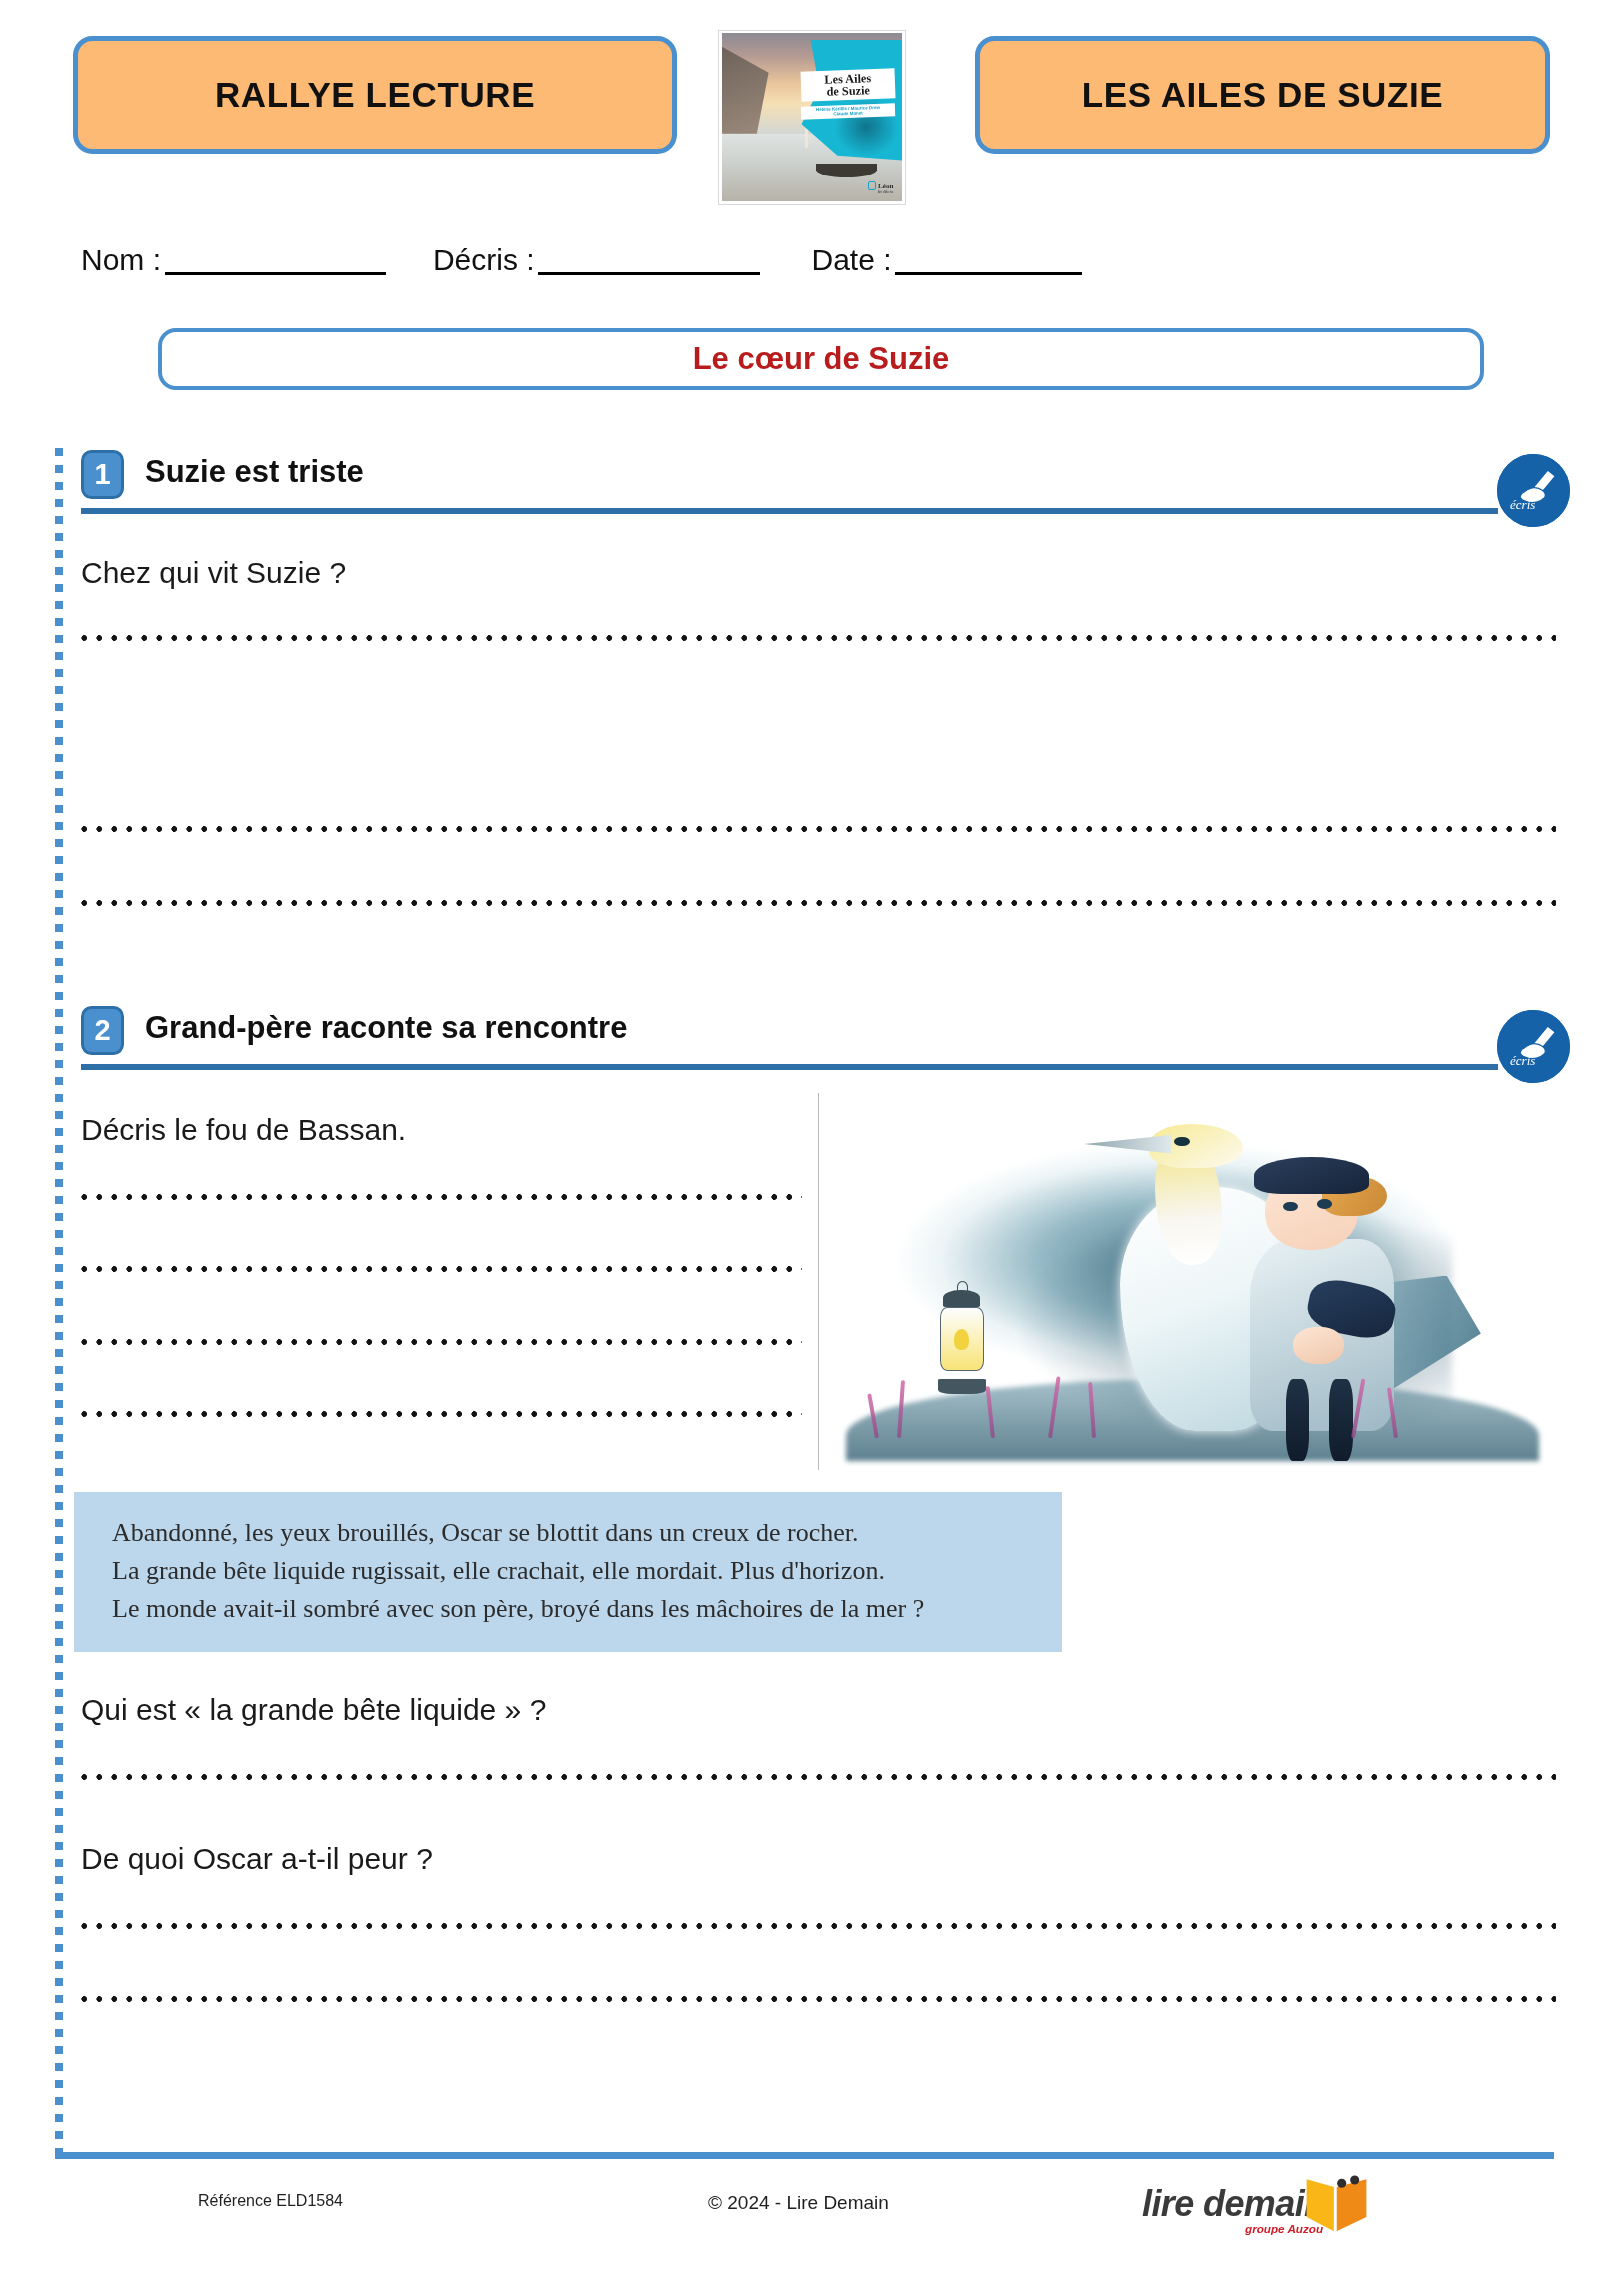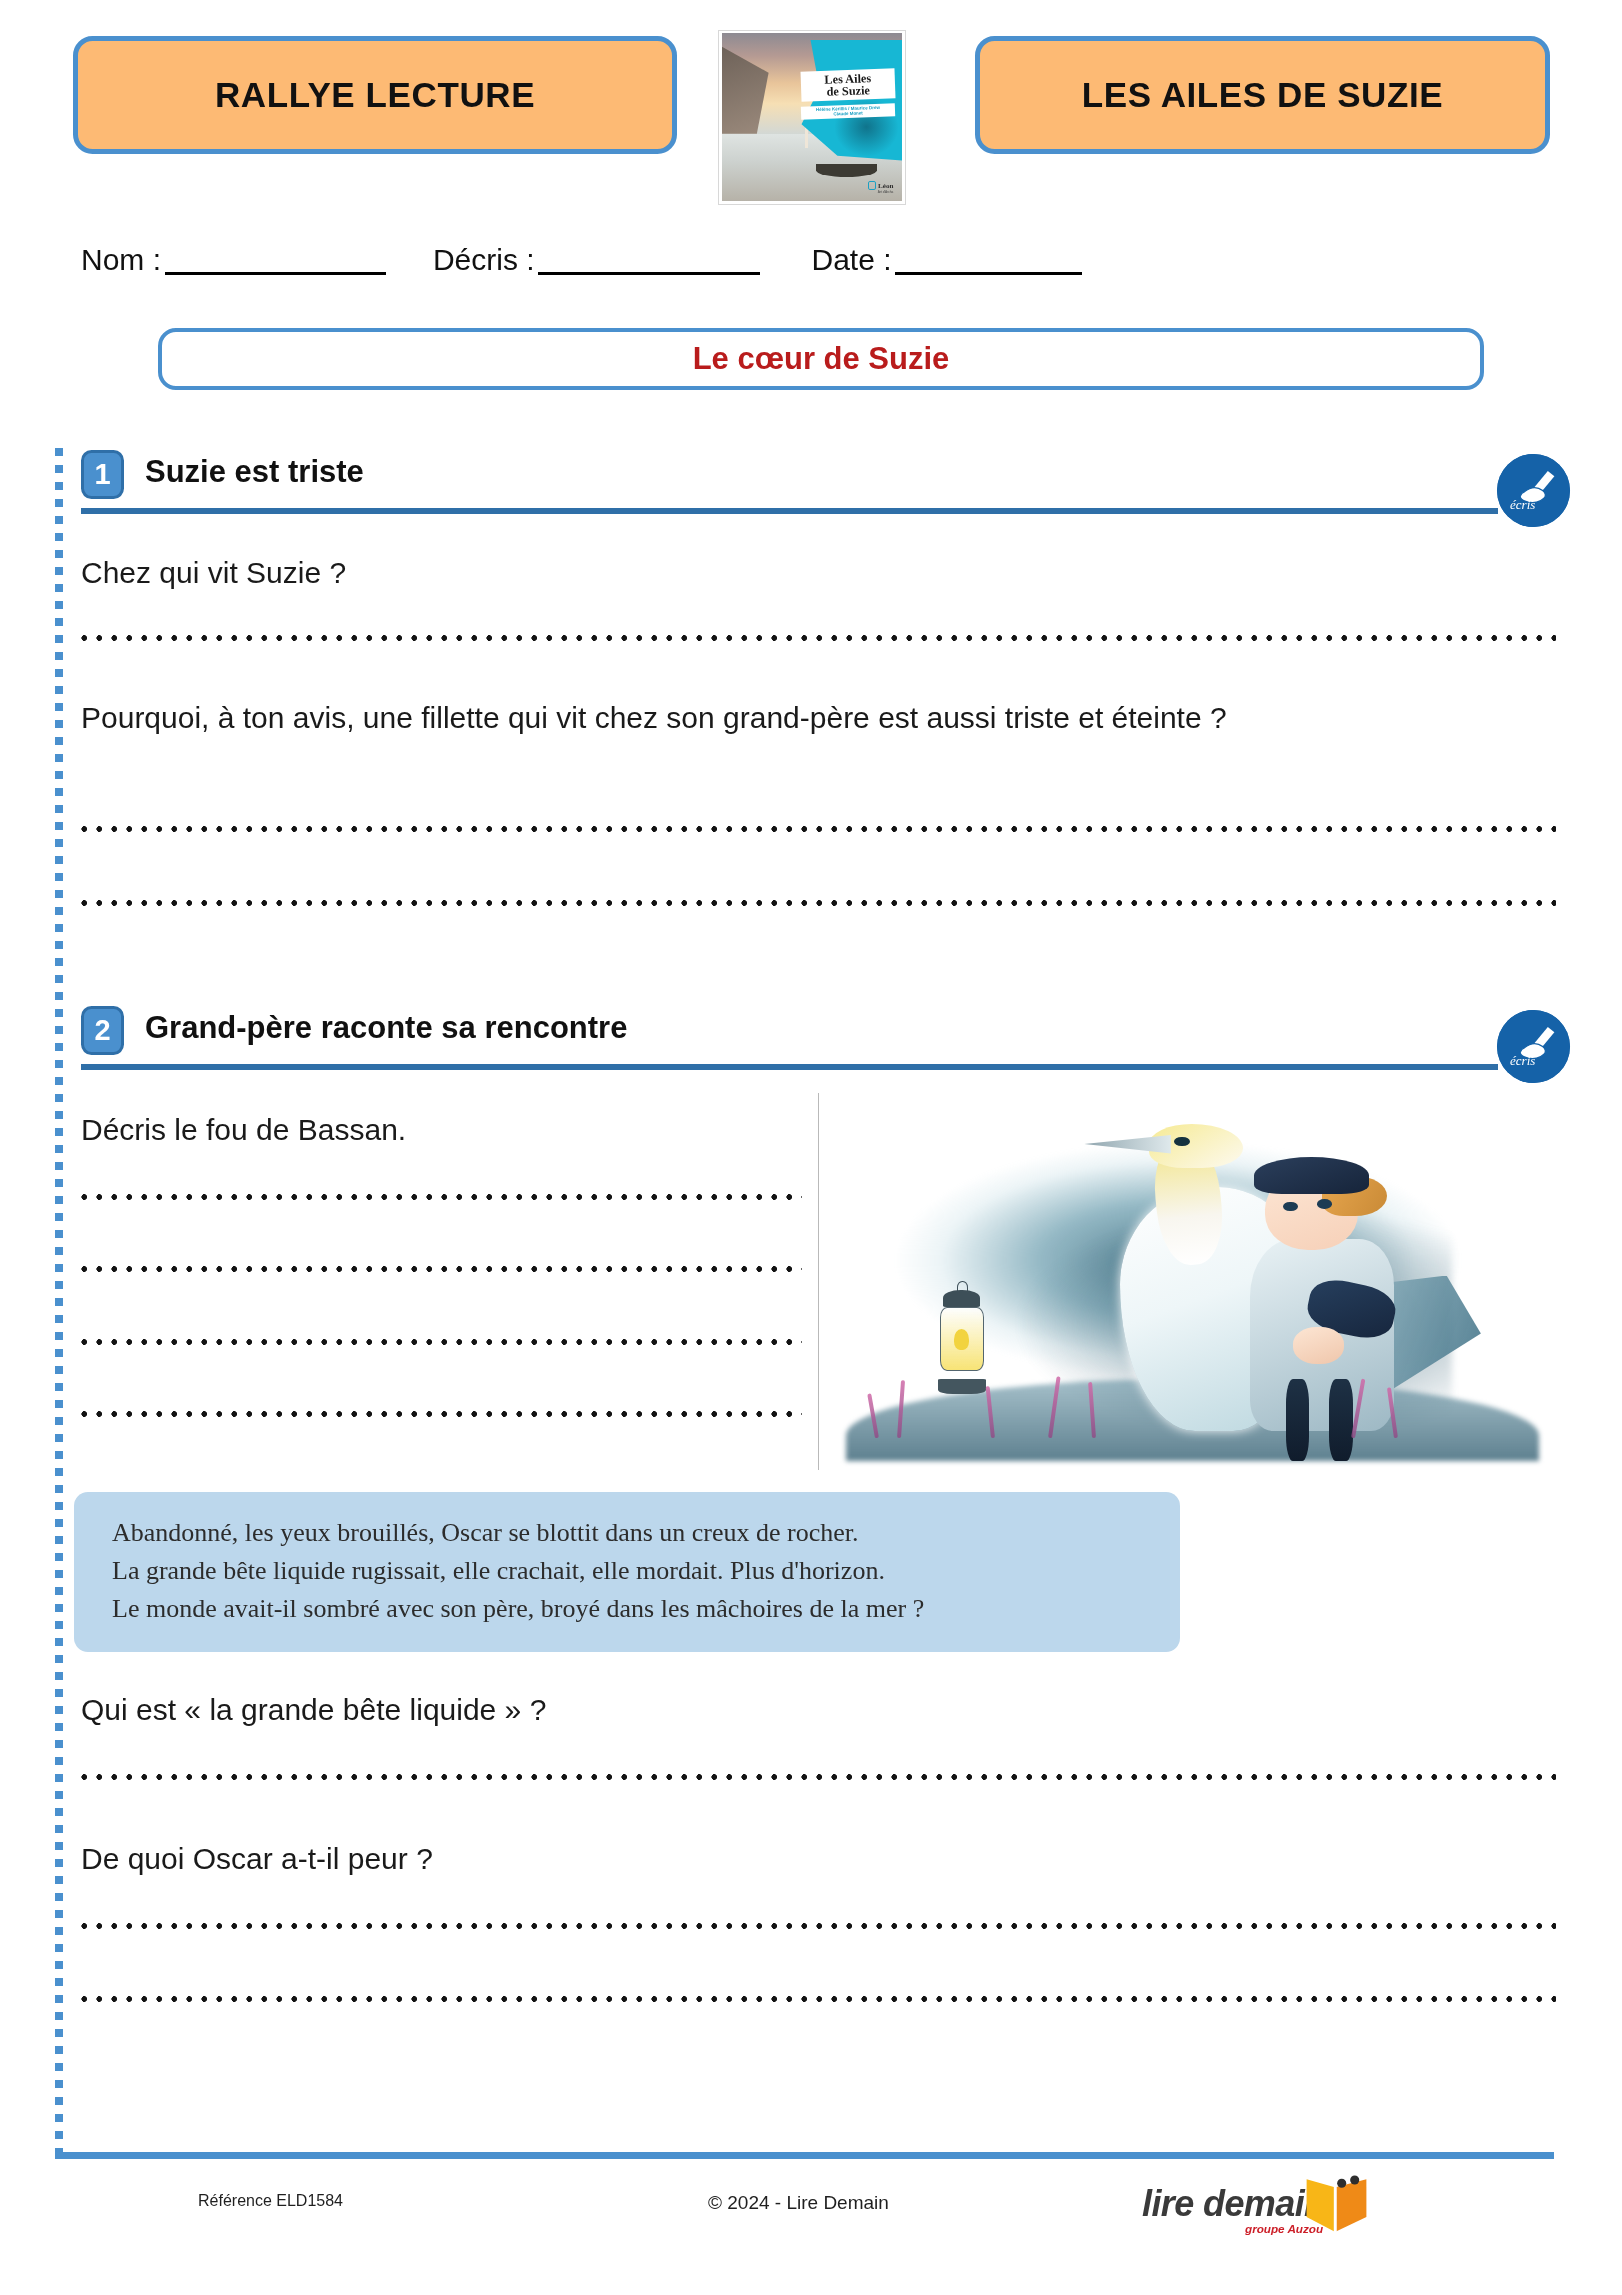--- a/index.html
+++ b/index.html
@@ -344,24 +344,23 @@
     background:#44565f; border-radius: 6% 6% 30% 30%;
   }
   .hs { position:absolute; bottom:8%; width:3.9px; height:45px;
         background: linear-gradient(180deg,#d06aa8,#8d4d86); border-radius:1.9px;
         transform-origin: bottom center; opacity:.85; }
 
   
   .quote {
     position: absolute;
     left: 74px; top: 1492px;
-    width: 1106px; height: 160px;
+    width: 988px; height: 160px;
     background: #bcd7ec;
     padding: 22px 0 0 38px;
-    border-radius: 14px;
   }
   .quote p {
     font-family: "Liberation Serif", serif;
     font-size: 26px;
     color: #2c2c2c;
     line-height: 1.46;
     white-space: nowrap;
   }
 
   
@@ -471,21 +470,20 @@
                    C66 74 56 76 48 74 C40 72 34 68 36 64 C37 61 39 59 42 58 Z" fill="#ffffff" stroke="#1562a8" stroke-width="2"></path>
         </g>
         <text x="20" y="84" font-family="Liberation Serif, serif" font-style="italic" font-size="20" fill="#ffffff">écris</text>
       </svg>
     </div>
   </div>
 
   <div class="qtext" style="left:81px; top:545px; width:1404px;">Chez qui vit Suzie ?</div>
   <div class="dots" style="left:81px; top:634px; width:1475px;"></div>
 
-  <div class="qtext" style="left:81px; top:690px; width:1414px; text-align:justify;">Pourquoi, à ton avis, une fillette qui vit chez son grand-père est aussi triste et éteinte ?</div>
   <div class="dots" style="left:81px; top:825px; width:1475px;"></div>
   <div class="dots" style="left:81px; top:899px; width:1475px;"></div>
 
   <div class="sec-head" style="top:1006px;">
     <div class="sec-badge">2</div>
     <div class="sec-title">Grand-père raconte sa rencontre</div>
     <div class="sec-rule"></div>
     <div class="write-badge" style="left:1416px;">
       <svg viewBox="0 0 112 112" aria-hidden="true">
         <circle cx="56" cy="56" r="56" fill="#1562a8"></circle>

